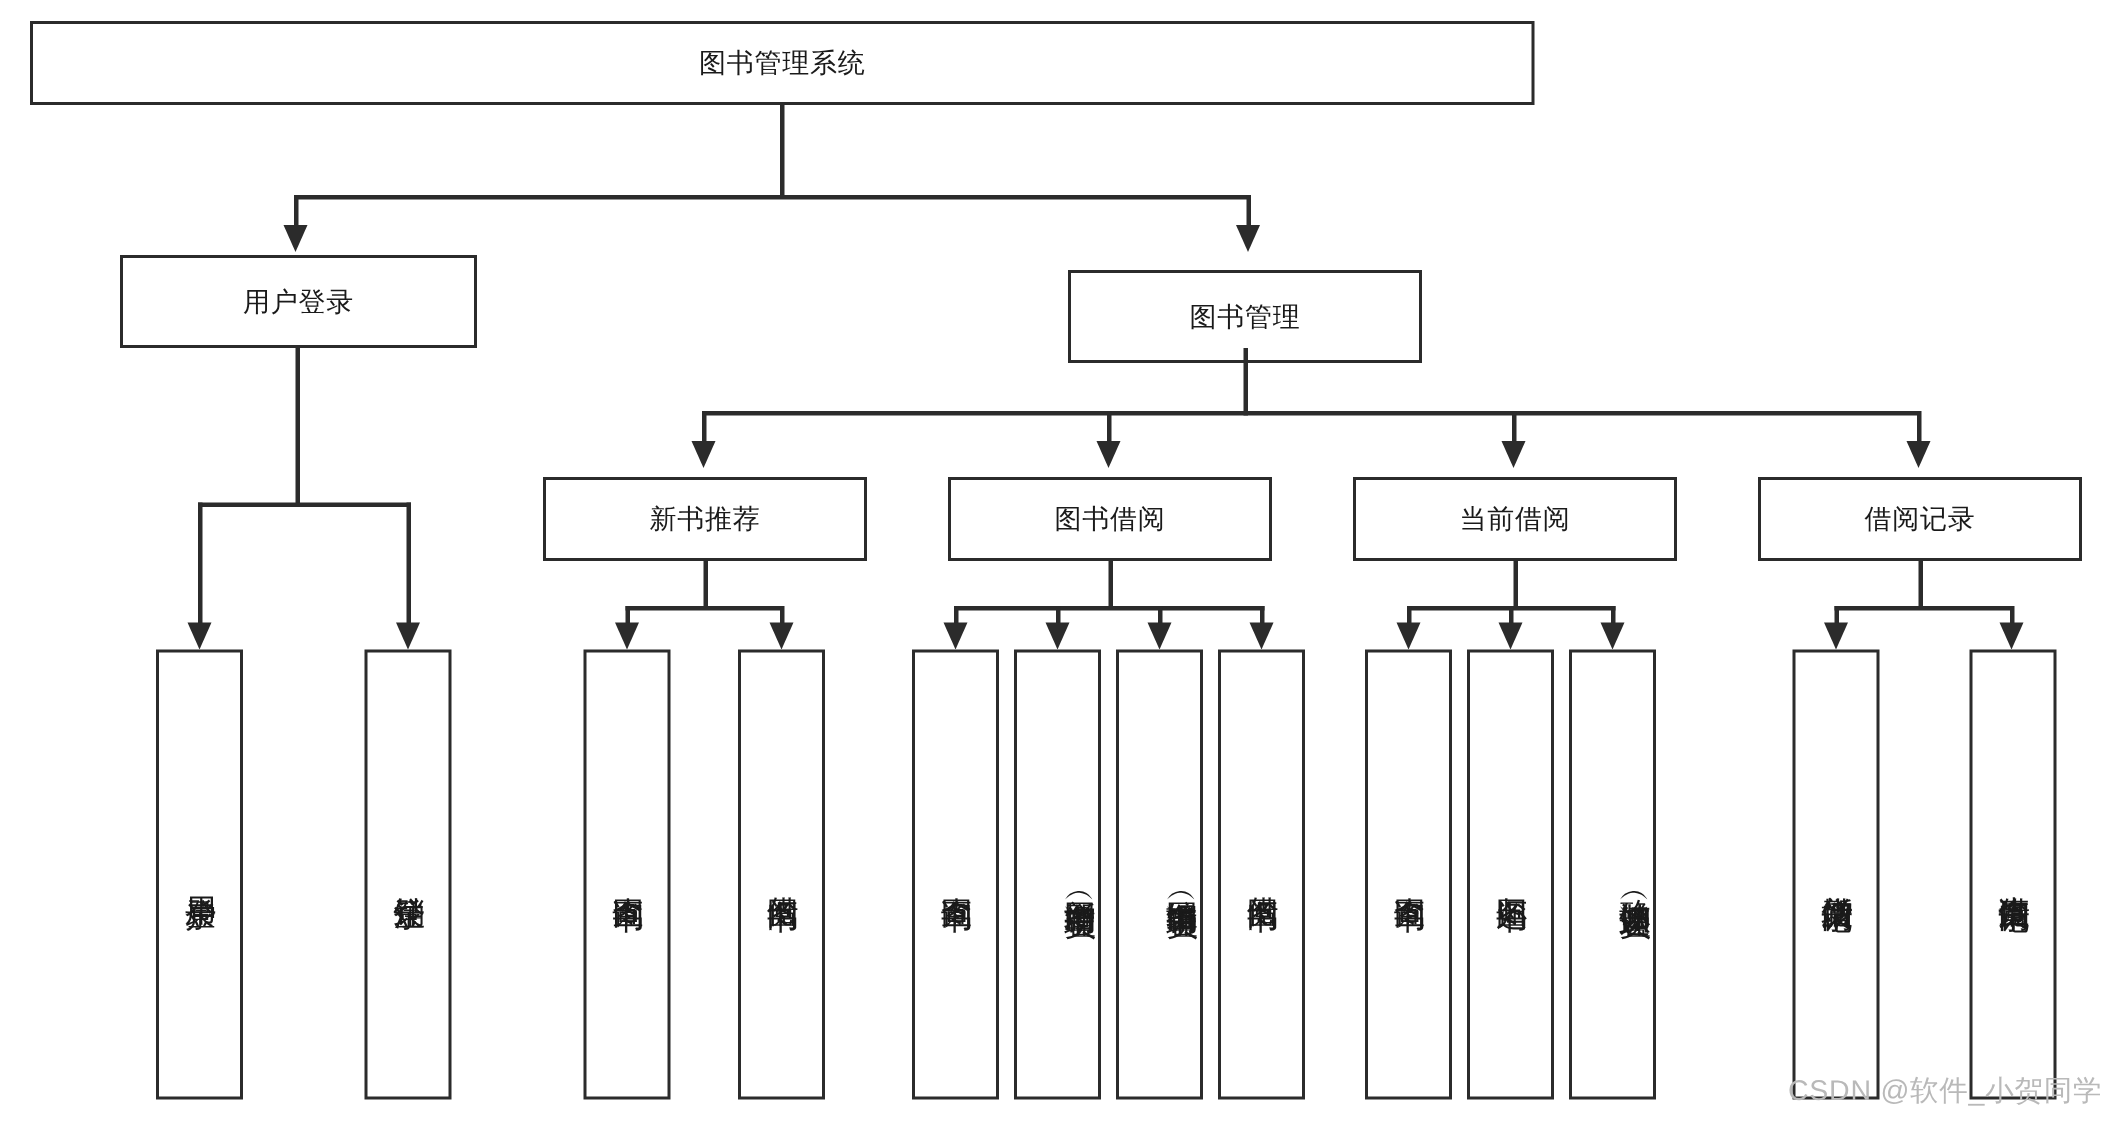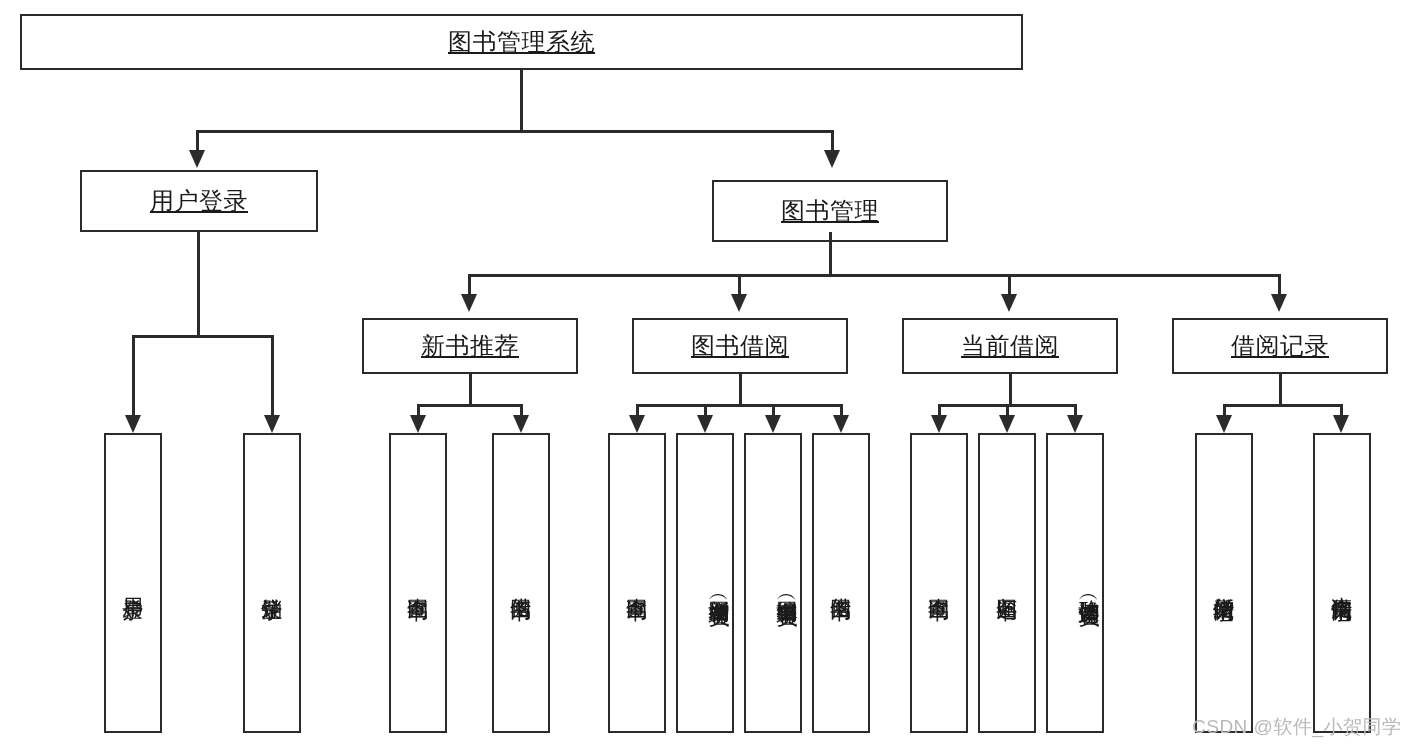--- a/index.html
+++ b/index.html
@@ -19,24 +19,23 @@
     position: absolute;
     box-sizing: border-box;
     border: 2.5px solid #2b2b2b;
     background: #ffffff;
     display: flex;
     align-items: center;
     justify-content: center;
     color: #1a1a1a;
   }
   .node-h {
-    font-size: 24px;
+    font-size: 18px;
     letter-spacing: 0.5px;
     white-space: nowrap;
-    text-decoration: underline;
   }
   .node-v {
     writing-mode: vertical-rl;
     text-orientation: upright;
     font-size: 21px;
     line-height: 1.22;
     letter-spacing: 1px;
     align-items: flex-start;
     justify-content: center;
     padding-top: 8px;

